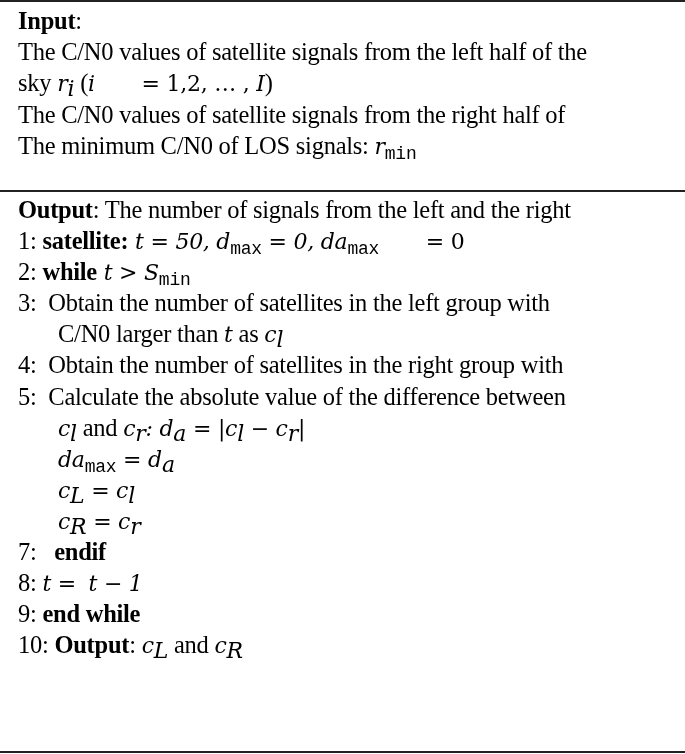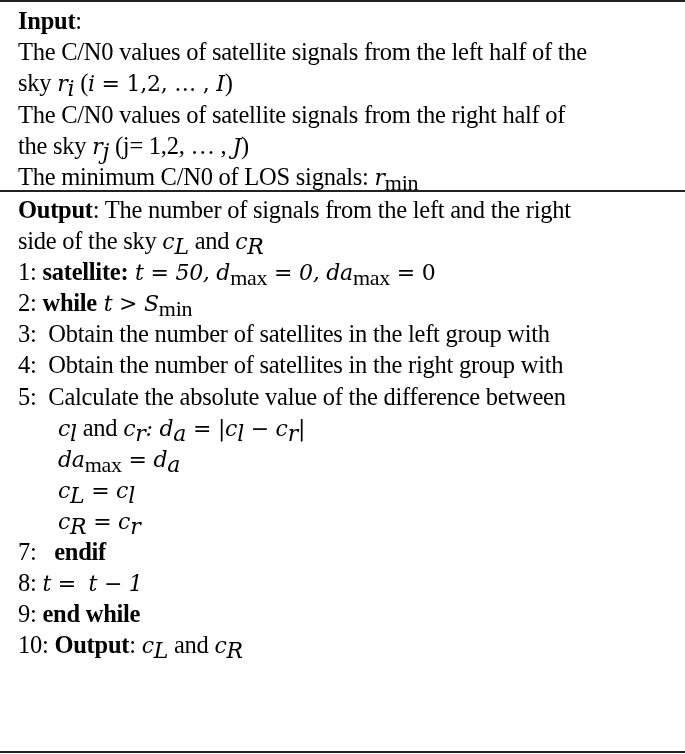--- a/index.html
+++ b/index.html
@@ -61,27 +61,28 @@
     .b { font-weight: bold; }
     .m {
       font-family: "DejaVu Serif", "Liberation Serif", serif;
       font-style: italic;
       font-size: 22px;
     }
     .mu {
       font-family: "DejaVu Serif", "Liberation Serif", serif;
       font-style: normal;
       font-size: 22px;
+      margin-left: 40px;
     }
     sub {
       font-size: 15px;
       line-height: 0;
       vertical-align: -5px;
     }
-    sub.r { font-style: normal; font-family: Liberation Serif, serif; font-size: 22px; }
+    sub.r { font-style: normal; font-family: Liberation Mono, monospace; font-size: 18px; }
     .ind1 { padding-left: 40px; }
     .ind3 { padding-left: 40px; }
   </style>
 </head>
 <body>
 
 <div class="algo-table">
   <div class="rule-top"></div>
 
   <div class="section input">
@@ -91,49 +92,46 @@
     <div class="line">
       <span>The C/N0 values of satellite signals from the left half of the</span>
     </div>
     <div class="line">
       <span>sky </span><span class="m">r</span><sub class="m">i</sub><span> (</span><span class="m">i</span><span class="mu"> = 1,2, … , </span><span class="m">I</span><span>)</span>
     </div>
     <div class="line">
       <span>The C/N0 values of satellite signals from the right half of</span>
     </div>
     <div class="line">
-      <span>the sky </span><span class="m">r</span><sub class="m">j</sub><span> (j= 1,2, … , </span><span class="m">J</span><span>)</span>
-    </div>
-    <div class="line">
       <span>The minimum C/N0 of LOS signals: </span><span class="m">r</span><sub class="r">min</sub>
     </div>
   </div>
 
   <div class="rule-mid"></div>
 
   <div class="section output">
     <div class="line">
       <span class="b">Output</span><span>:</span><span> The number of signals from the left and the right</span>
-    </div>
-    <div class="line">
-      <span>side of the sky </span><span class="m">c</span><sub class="m">L</sub><span> and </span><span class="m">c</span><sub class="m">R</sub>
     </div>
 
     <div class="line">
       <span>1:</span>
       <span class="b">satellite:</span><span class="m"> t = 50, d</span><sub class="r">max</sub><span class="m"> = 0, da</span><sub class="r">max</sub><span class="mu"> = 0</span>
     </div>
 
     <div class="line">
       <span>2:</span>
       <span class="b">while</span><span class="m"> t &gt; S</span><sub class="r">min</sub>
     </div>
 
     <div class="line">
       <span>3:</span>&nbsp;&nbsp;<span>Obtain the number of satellites in the left group with</span>
+    </div>
+    <div class="line ind1">
+      <span>C/N0 larger than </span><span class="m">t</span><span> as </span><span class="m">c</span><sub class="m">l</sub>
     </div>
 
     <div class="line">
       <span>4:</span>&nbsp;&nbsp;<span>Obtain the number of satellites in the right group with</span>
     </div>
 
     <div class="line">
       <span>5:</span>&nbsp;&nbsp;<span>Calculate the absolute value of the difference between</span>
     </div>
     <div class="line ind1">

